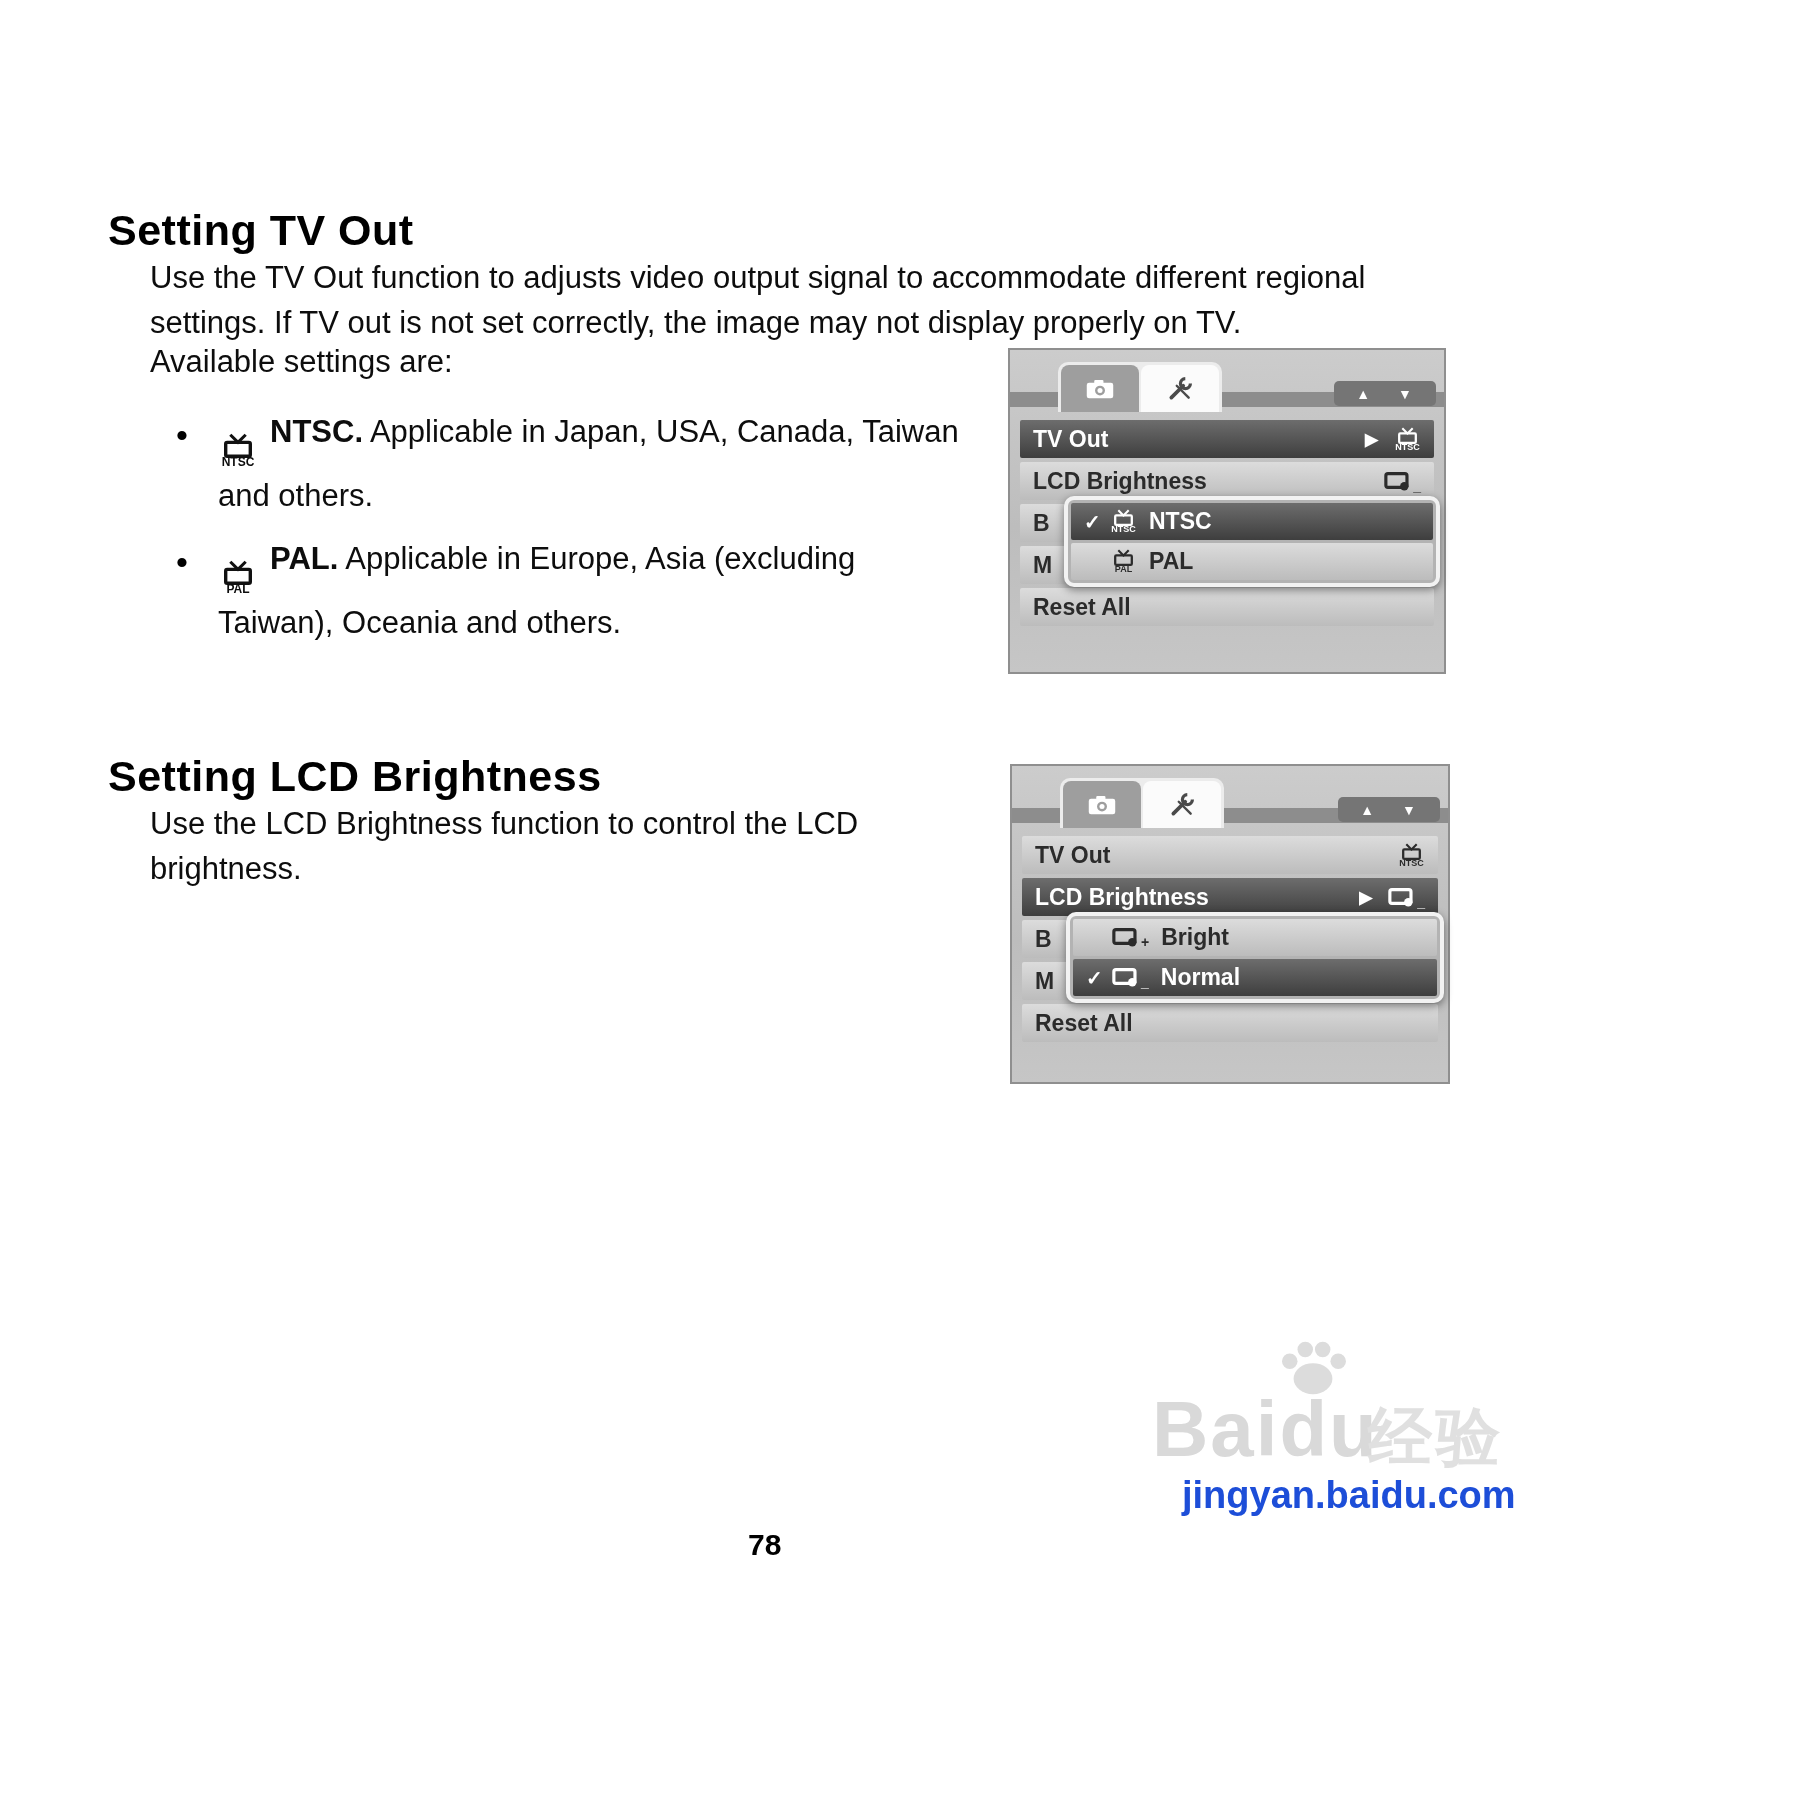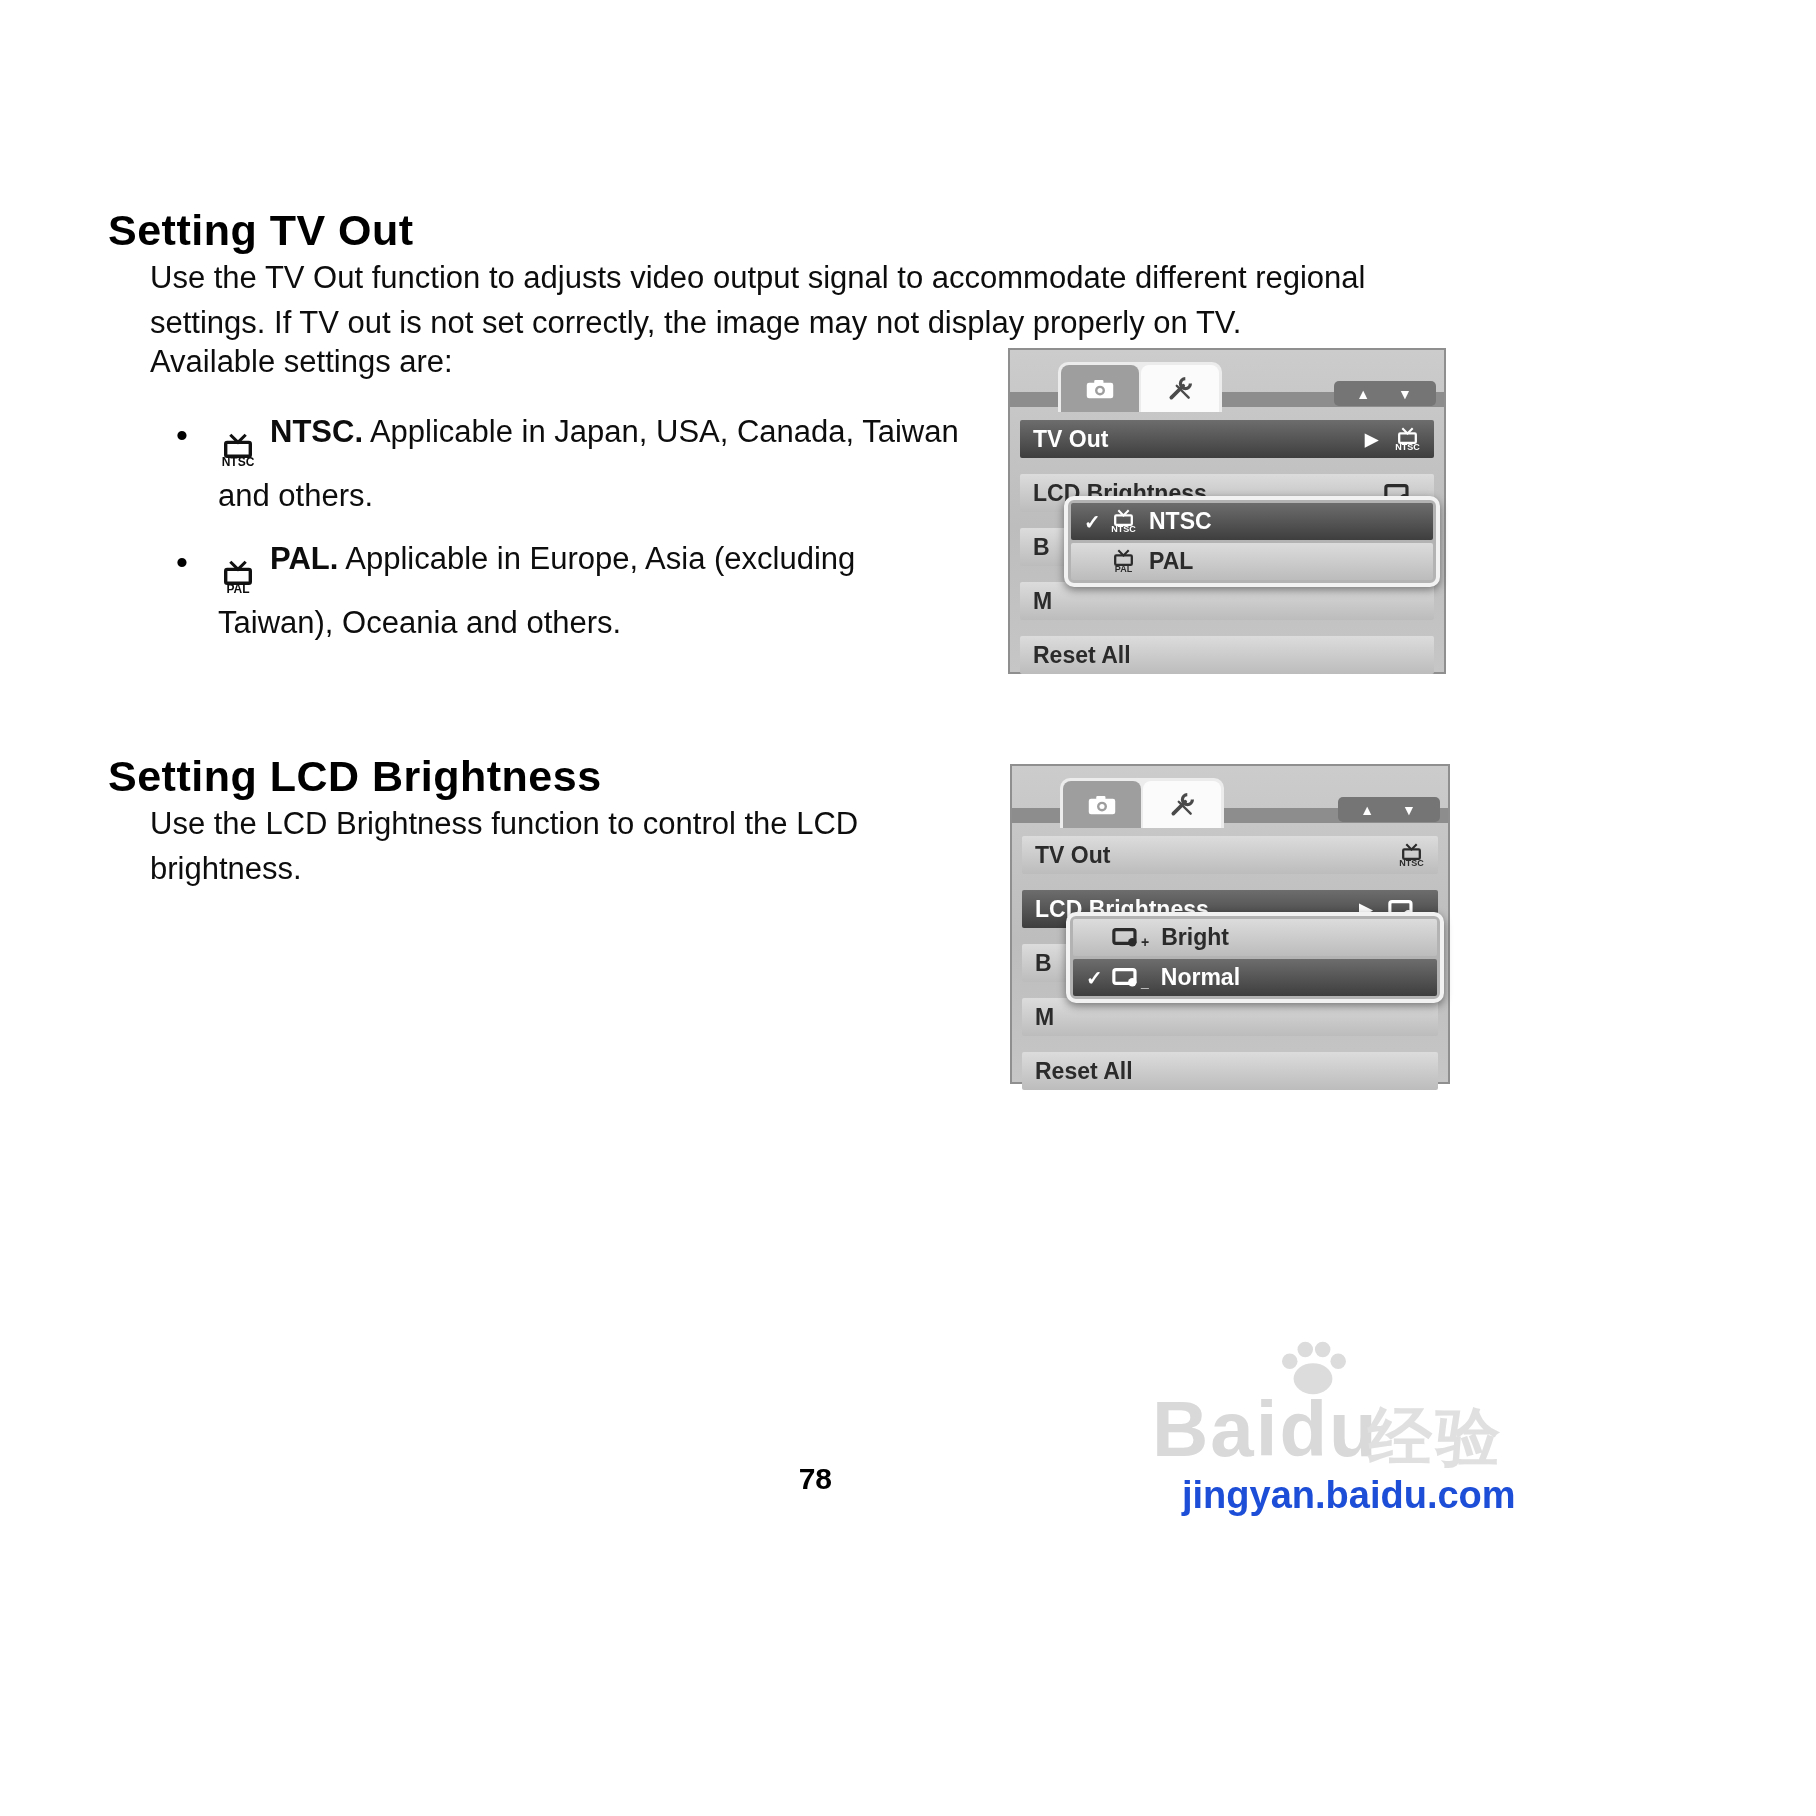--- a/index.html
+++ b/index.html
@@ -39,21 +39,21 @@
   .tab-camera { background: #9e9e9e; color: #ffffff; }
   .tab-setup  { background: #fbfbfb; color: #4a4a4a; }
   .arrows-pill {
     position: absolute; right: 8px; top: 31px; width: 102px; height: 25px;
     background: #757575; border-radius: 5px; color: #fff;
     display: flex; align-items: center; justify-content: center;
     font-size: 14px; letter-spacing: 12px; z-index: 2; padding-left: 10px; box-sizing: border-box;
   }
   .rows { position: absolute; left: 10px; right: 10px; top: 70px; }
   .mrow {
-    height: 38px; margin-bottom: 16px; border-radius: 2px;
+    height: 38px; margin-bottom: 4px; border-radius: 2px;
     background: linear-gradient(180deg, #dcdcdc, #bcbcbc);
     color: #2b2b2b; font-weight: 700; font-size: 23px;
     display: flex; align-items: center; padding: 0 13px; box-sizing: border-box;
   }
   .mrow.selected { background: linear-gradient(180deg, #6d6d6d, #3e3e3e); color: #ffffff; }
   .row-right { margin-left: auto; display: flex; align-items: center; gap: 16px; }
   .submenu-arrow { font-size: 17px; line-height: 1; }
   .menu-tv-icon { display: inline-flex; flex-direction: column; align-items: center; line-height: 1; }
   .menu-tv-icon .icon-label { font-size: 9px; font-weight: 700; margin-top: -1px; }
   .lcd-glyph { display: inline-flex; align-items: flex-end; line-height: 1; }
@@ -273,21 +273,21 @@
             <rect x="1.5" y="1.5" width="20" height="13" rx="2" fill="none" stroke="currentColor" stroke-width="3"></rect>
             <circle cx="19" cy="13.5" r="4" fill="currentColor"></circle>
           </svg>
           <span class="lcd-sub">_</span>
         </span>
         <span>Normal</span>
       </div>
     </div>
   </div>
 
-  <div class="page-number" style="left:748px; top:1462px; width:84px; text-align:right;">78</div>
+  <div class="page-number" style="left:748px; top:1528px; width:84px; text-align:left;">78</div>
 
   <div class="watermark" style="left:1118px; top:1350px; width:380px; height:190px;margin-left:34px;">
     <svg class="wm-paw" width="78" height="62" viewBox="0 0 40 32" aria-hidden="true">
       <ellipse cx="20" cy="22" rx="10" ry="8" fill="#dcdcdc"></ellipse>
       <circle cx="8" cy="13" r="4" fill="#dcdcdc"></circle>
       <circle cx="16" cy="7" r="4" fill="#dcdcdc"></circle>
       <circle cx="25" cy="7" r="4" fill="#dcdcdc"></circle>
       <circle cx="33" cy="13" r="4" fill="#dcdcdc"></circle>
     </svg>
     <div class="wm-brand">Baidu</div>

